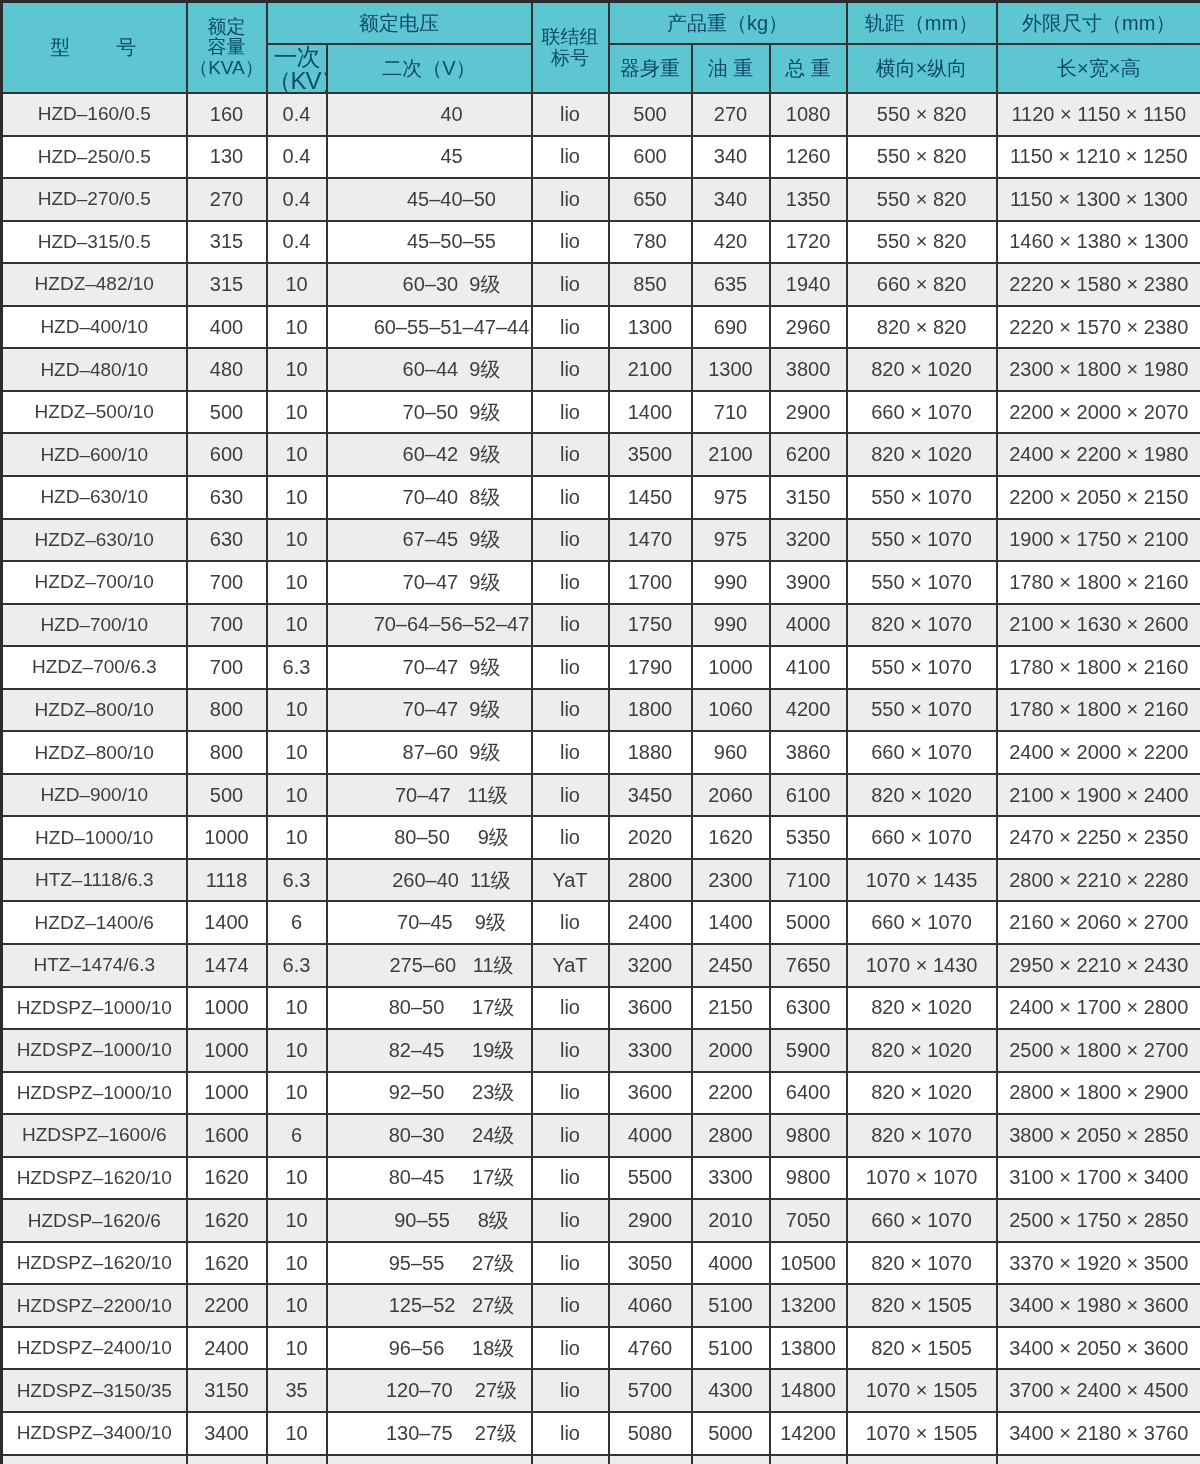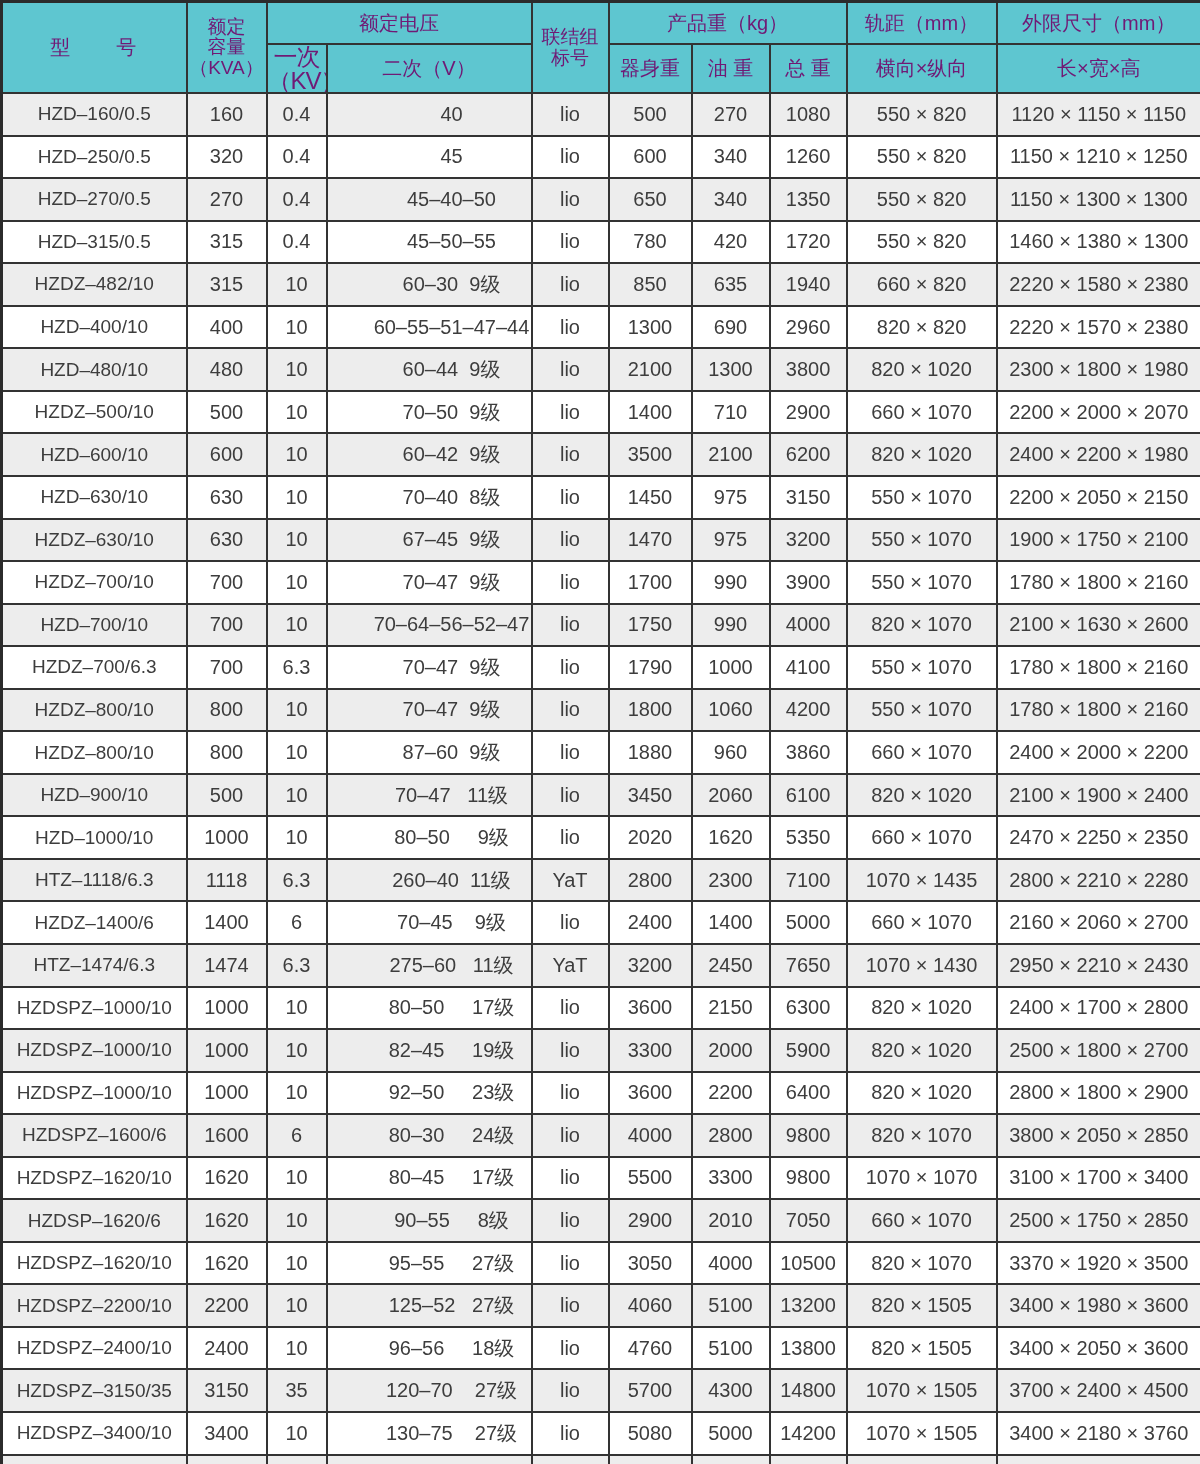--- a/index.html
+++ b/index.html
@@ -21,21 +21,21 @@
     text-align: center;
     vertical-align: middle;
     overflow: hidden;
     padding: 0;
   }
   table.spec {
     border: 3px solid #2b2b2b;
   }
   thead th {
     background: #5ec6d0;
-    color: #701a75;
+    color: #0c4a6e;
     font-weight: normal;
     font-size: 20px;
   }
   thead tr.h1 th { height: 40px; }
   thead tr.h2 th { height: 43px; }
   thead th.multiline {
     white-space: pre-line;
     line-height: 1.08;
     font-size: 19px;
   }
@@ -105,21 +105,21 @@
           <td>40</td>
           <td>lio</td>
           <td>500</td>
           <td>270</td>
           <td>1080</td>
           <td>550 × 820</td>
           <td>1120 × 1150 × 1150</td>
         </tr>
         <tr>
           <td>HZD–250/0.5</td>
-          <td>320</td>
+          <td>130</td>
           <td>0.4</td>
           <td>45</td>
           <td>lio</td>
           <td>600</td>
           <td>340</td>
           <td>1260</td>
           <td>550 × 820</td>
           <td>1150 × 1210 × 1250</td>
         </tr>
         <tr>

